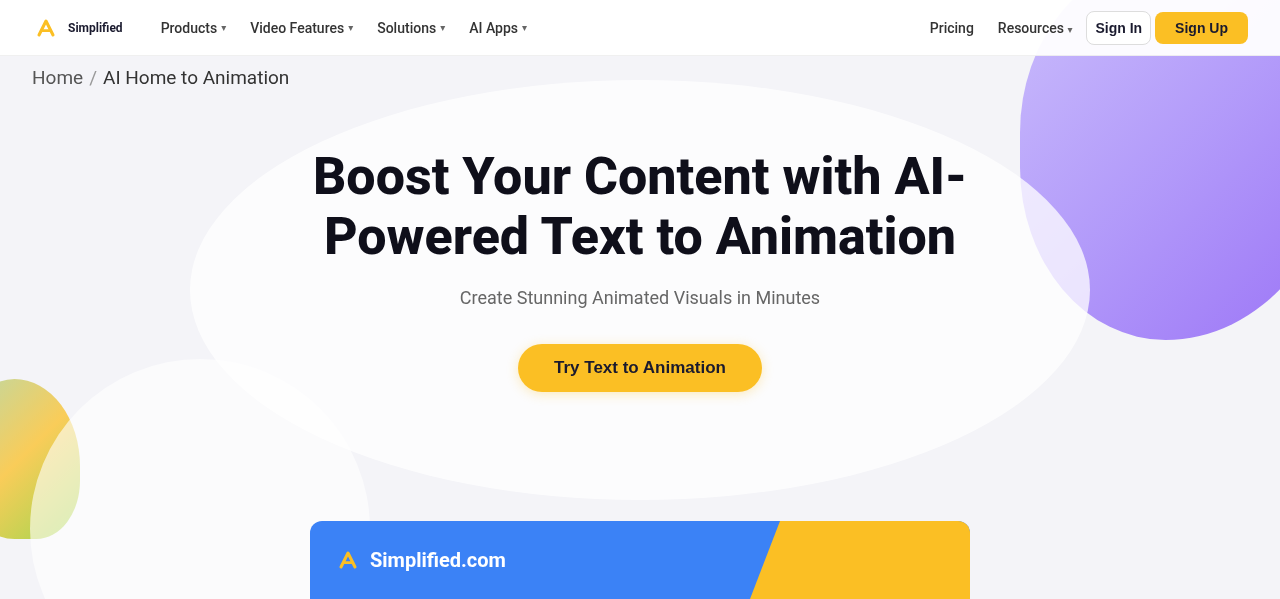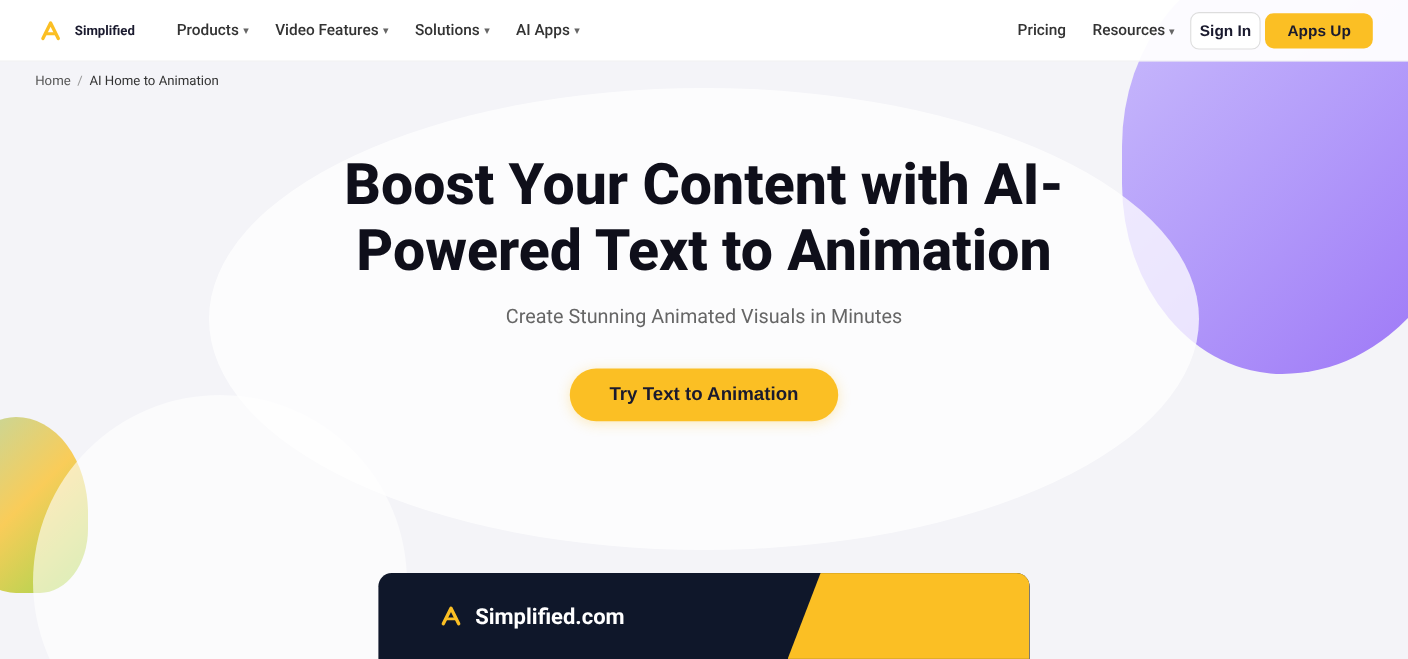--- a/index.html
+++ b/index.html
@@ -145,21 +145,21 @@
     }
 
     
     .breadcrumb {
       position: relative;
       z-index: 10;
       display: flex;
       align-items: center;
       gap: 6px;
       padding: 10px 32px;
-      font-size: 12px;
+      font-size: 19px;
       color: #666;
     }
     .breadcrumb-home {
       color: #555;
       cursor: pointer;
     }
     .breadcrumb-sep { color: #999; }
     .breadcrumb-current { color: #333; }
 
     
@@ -197,29 +197,28 @@
       cursor: pointer;
       box-shadow: 0 2px 12px rgba(251,191,36,0.3);
     }
 
     
     .bottom-card {
       position: absolute;
       bottom: 0;
       left: 50%;
       transform: translateX(-50%);
-      width: 592px;
+      width: 660px;
       height: 78px;
-      background: #0f172a;
+      background: #3b82f6;
       border-radius: 12px 12px 0 0;
       display: flex;
       align-items: center;
       z-index: 5;
       overflow: hidden;
-      padding-left: 28px;
     }
     .bottom-card-content {
       display: flex;
       align-items: center;
       padding: 0 24px;
       gap: 12px;
       flex: 1;
     }
     .simplified-logo-white {
       display: flex;
@@ -279,21 +278,21 @@
   </div>
   <div class="navbar-right">
     <div class="nav-right-item">
       <span>Pricing</span>
     </div>
     <div class="nav-right-item">
       <span>Resources</span>
       <span class="nav-chevron">▾</span>
     </div>
     <button class="btn-signin">Sign In</button>
-    <button class="btn-signup">Apps Up</button>
+    <button class="btn-signup">Sign Up</button>
   </div>
 </nav>
 
 <div class="breadcrumb">
   <span class="breadcrumb-home">Home</span>
   <span class="breadcrumb-sep">/</span>
   <span class="breadcrumb-current">AI Home to Animation</span>
 </div>
 
 <section class="hero">

